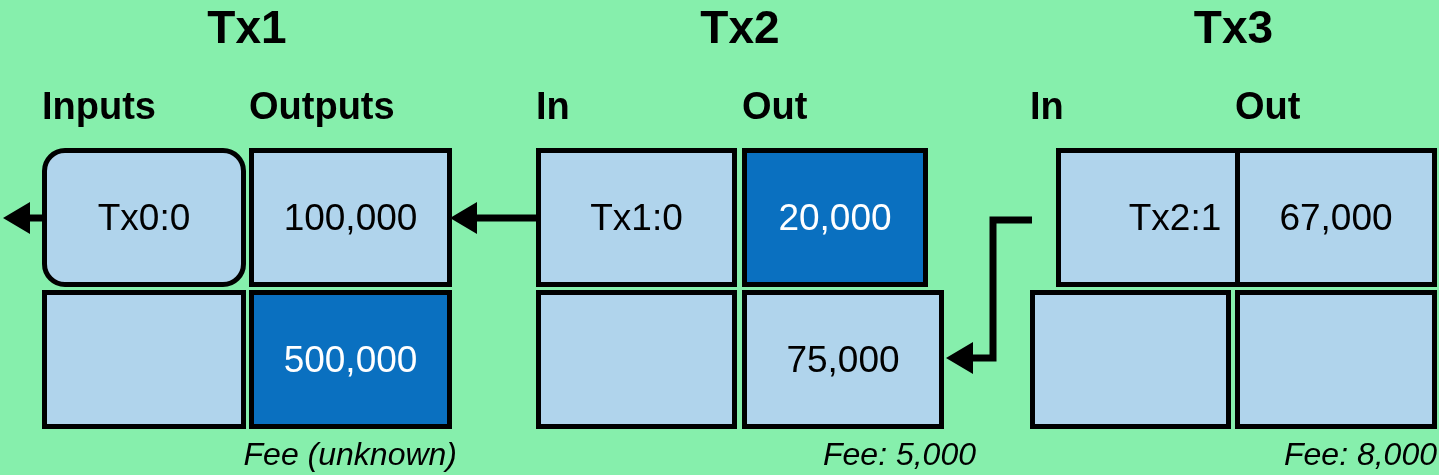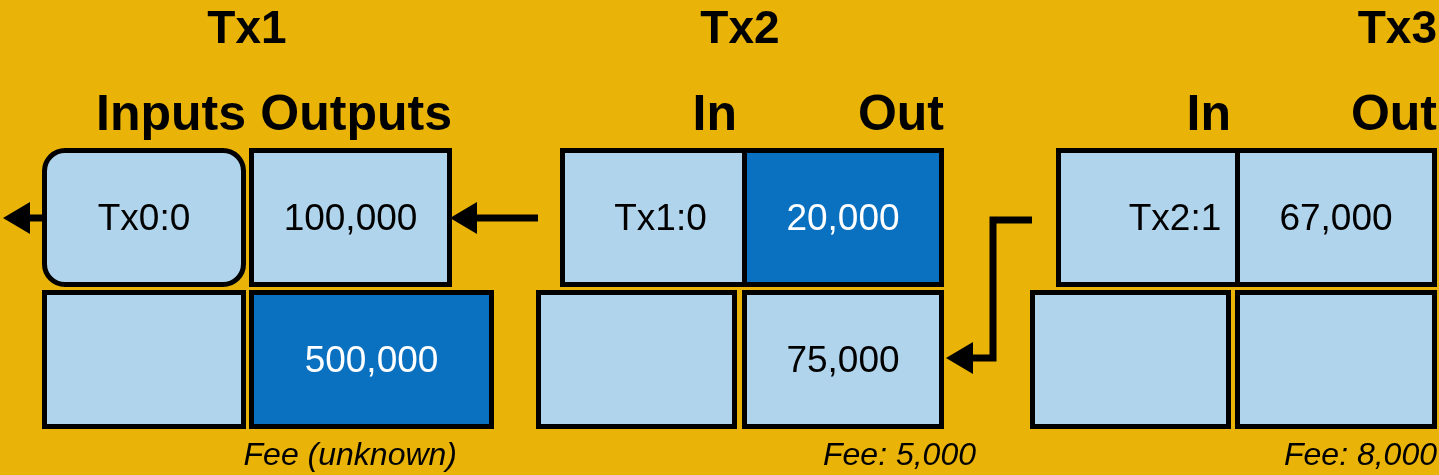--- a/index.html
+++ b/index.html
@@ -6,34 +6,34 @@
     --cell-light:#b0d4ec;
     --cell-dark:#0a70c0;
     --border:#000000;
     --ink:#000000;
     --ink-inverse:#ffffff;
   }
   html,body{margin:0;padding:0;background:#ffffff;}
   #stage{
     position:relative;
     width:1439px;height:475px;
-    background:#eab308;
+    background:#86efac;
     font-family:"Liberation Sans", sans-serif;
     overflow:hidden;
   }
   .title{
     position:absolute;top:2px;
     text-align:center;
     font-size:46px;font-weight:700;line-height:1.1;
     color:var(--ink);
   }
   .colhead{
     position:absolute;top:86px;
-    text-align:right;
-    font-size:50px;font-weight:700;line-height:1.1;
+    text-align:left;
+    font-size:38px;font-weight:700;line-height:1.1;
     color:var(--ink);
   }
   .cell{
     position:absolute;
     box-sizing:border-box;
     border:5px solid var(--border);
     background:var(--cell-light);
     display:flex;align-items:center;justify-content:center;
     font-size:37px;line-height:1;
     color:var(--ink);
@@ -61,40 +61,40 @@
 <div id="stage">
 
   <div>
     <div class="title" style="left:42px;width:410px;">Tx1</div>
     <div class="colhead" style="left:42px;width:204px;">Inputs</div>
     <div class="colhead" style="left:249px;width:203px;">Outputs</div>
 
     <div class="cell row1" style="left:42px;width:204px;border-radius:23px;">Tx0:0</div>
     <div class="cell row1" style="left:249px;width:203px;">100,000</div>
     <div class="cell row2" style="left:42px;width:204px;"></div>
-    <div class="cell row2 dark" style="left:249px;width:245px;">500,000</div>
+    <div class="cell row2 dark" style="left:249px;width:203px;">500,000</div>
 
     <div class="fee" style="left:42px;width:415px;text-align:right;">Fee (unknown)</div>
   </div>
 
   <div>
     <div class="title" style="left:536px;width:408px;text-align:center;">Tx2</div>
     <div class="colhead" style="left:536px;width:201px;">In</div>
     <div class="colhead" style="left:742px;width:202px;">Out</div>
 
-    <div class="cell row1" style="left:536px;width:201px;margin-left:24px;">Tx1:0</div>
-    <div class="cell row1 dark" style="left:742px;width:202px;">20,000</div>
+    <div class="cell row1" style="left:536px;width:201px;">Tx1:0</div>
+    <div class="cell row1 dark" style="left:742px;width:186px;">20,000</div>
     <div class="cell row2" style="left:536px;width:201px;"></div>
     <div class="cell row2" style="left:742px;width:202px;">75,000</div>
 
     <div class="fee" style="left:568px;width:408px;">Fee: 5,000</div>
   </div>
 
   <div>
-    <div class="title" style="left:1030px;width:407px;text-align:right;">Tx3</div>
+    <div class="title" style="left:1030px;width:407px;">Tx3</div>
     <div class="colhead" style="left:1030px;width:201px;">In</div>
     <div class="colhead" style="left:1235px;width:202px;">Out</div>
 
     <div class="cell row1" style="left:1056px;width:238px;">Tx2:1</div>
     <div class="cell row1" style="left:1235px;width:202px;">67,000</div>
     <div class="cell row2" style="left:1030px;width:201px;"></div>
     <div class="cell row2" style="left:1235px;width:202px;"></div>
 
     <div class="fee" style="left:1030px;width:407px;">Fee: 8,000</div>
   </div>

